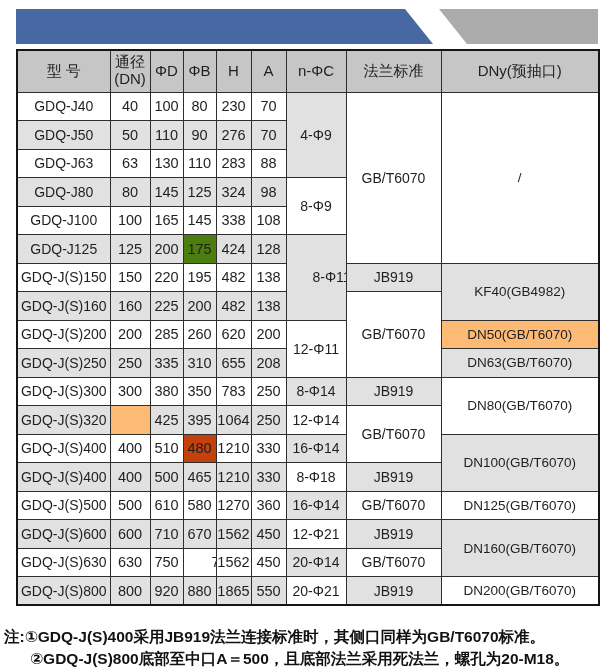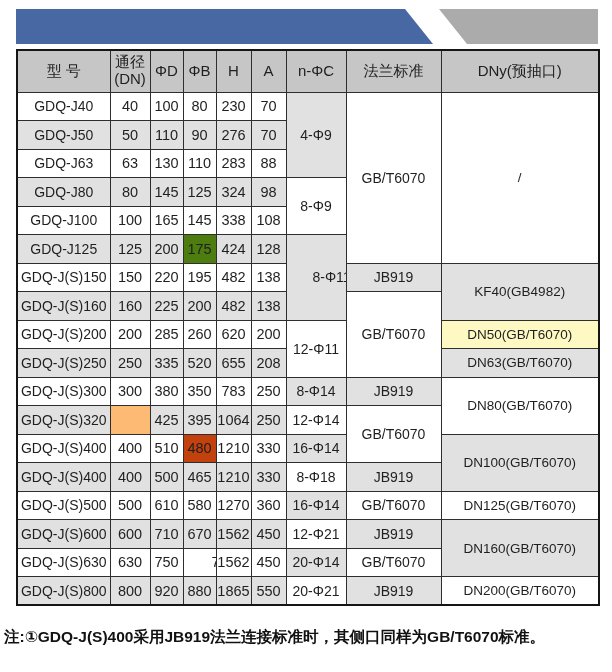--- a/index.html
+++ b/index.html
@@ -168,27 +168,27 @@
         <td class="flange" rowspan="3" style="background: rgb(255, 255, 255);">GB/T6070</td>
       </tr>
       <tr>
         <td class="model" style="background: rgb(255, 255, 255);">GDQ-J(S)200</td>
         <td class="num" style="background: rgb(255, 255, 255);">200</td>
         <td class="num" style="background: rgb(255, 255, 255);">285</td>
         <td class="num" style="background: rgb(255, 255, 255);">260</td>
         <td class="num" style="background: rgb(255, 255, 255);">620</td>
         <td class="num" style="background: rgb(255, 255, 255);">200</td>
         <td class="nphic" rowspan="2" style="background: rgb(255, 255, 255);">12-Φ11</td>
-        <td class="dny" rowspan="1" style="background: #fef9c3;">DN50(GB/T6070)</td>
+        <td class="dny" rowspan="1" style="background: #fdba74;">DN50(GB/T6070)</td>
       </tr>
       <tr>
         <td class="model" style="background: rgb(225, 225, 225);">GDQ-J(S)250</td>
         <td class="num" style="background: rgb(225, 225, 225);">250</td>
         <td class="num" style="background: rgb(225, 225, 225);">335</td>
-        <td class="num" style="background: rgb(225, 225, 225);">520</td>
+        <td class="num" style="background: rgb(225, 225, 225);">310</td>
         <td class="num" style="background: rgb(225, 225, 225);">655</td>
         <td class="num" style="background: rgb(225, 225, 225);">208</td>
         <td class="dny" rowspan="1" style="background: rgb(225, 225, 225);">DN63(GB/T6070)</td>
       </tr>
       <tr>
         <td class="model" style="background: rgb(255, 255, 255);">GDQ-J(S)300</td>
         <td class="num" style="background: rgb(255, 255, 255);">300</td>
         <td class="num" style="background: rgb(255, 255, 255);">380</td>
         <td class="num" style="background: rgb(255, 255, 255);">350</td>
         <td class="num" style="background: rgb(255, 255, 255);">783</td>
@@ -268,13 +268,14 @@
         <td class="num" style="background: rgb(225, 225, 225);">550</td>
         <td class="nphic" rowspan="1" style="background: rgb(255, 255, 255);">20-Φ21</td>
         <td class="flange" rowspan="1" style="background: rgb(225, 225, 225);">JB919</td>
         <td class="dny" rowspan="1" style="background: rgb(255, 255, 255);">DN200(GB/T6070)</td>
       </tr>
     </tbody>
 </table>
 
 <div class="notes">
   <div class="note-line1"><span>注:</span><span>①GDQ-J(S)400采用JB919法兰连接标准时，其侧口同样为GB/T6070标准。</span></div>
+  <div class="note-line2">②GDQ-J(S)800底部至中口A＝500，且底部法兰采用死法兰，螺孔为20-M18。</div>
 </div>
 
 </body></html>

